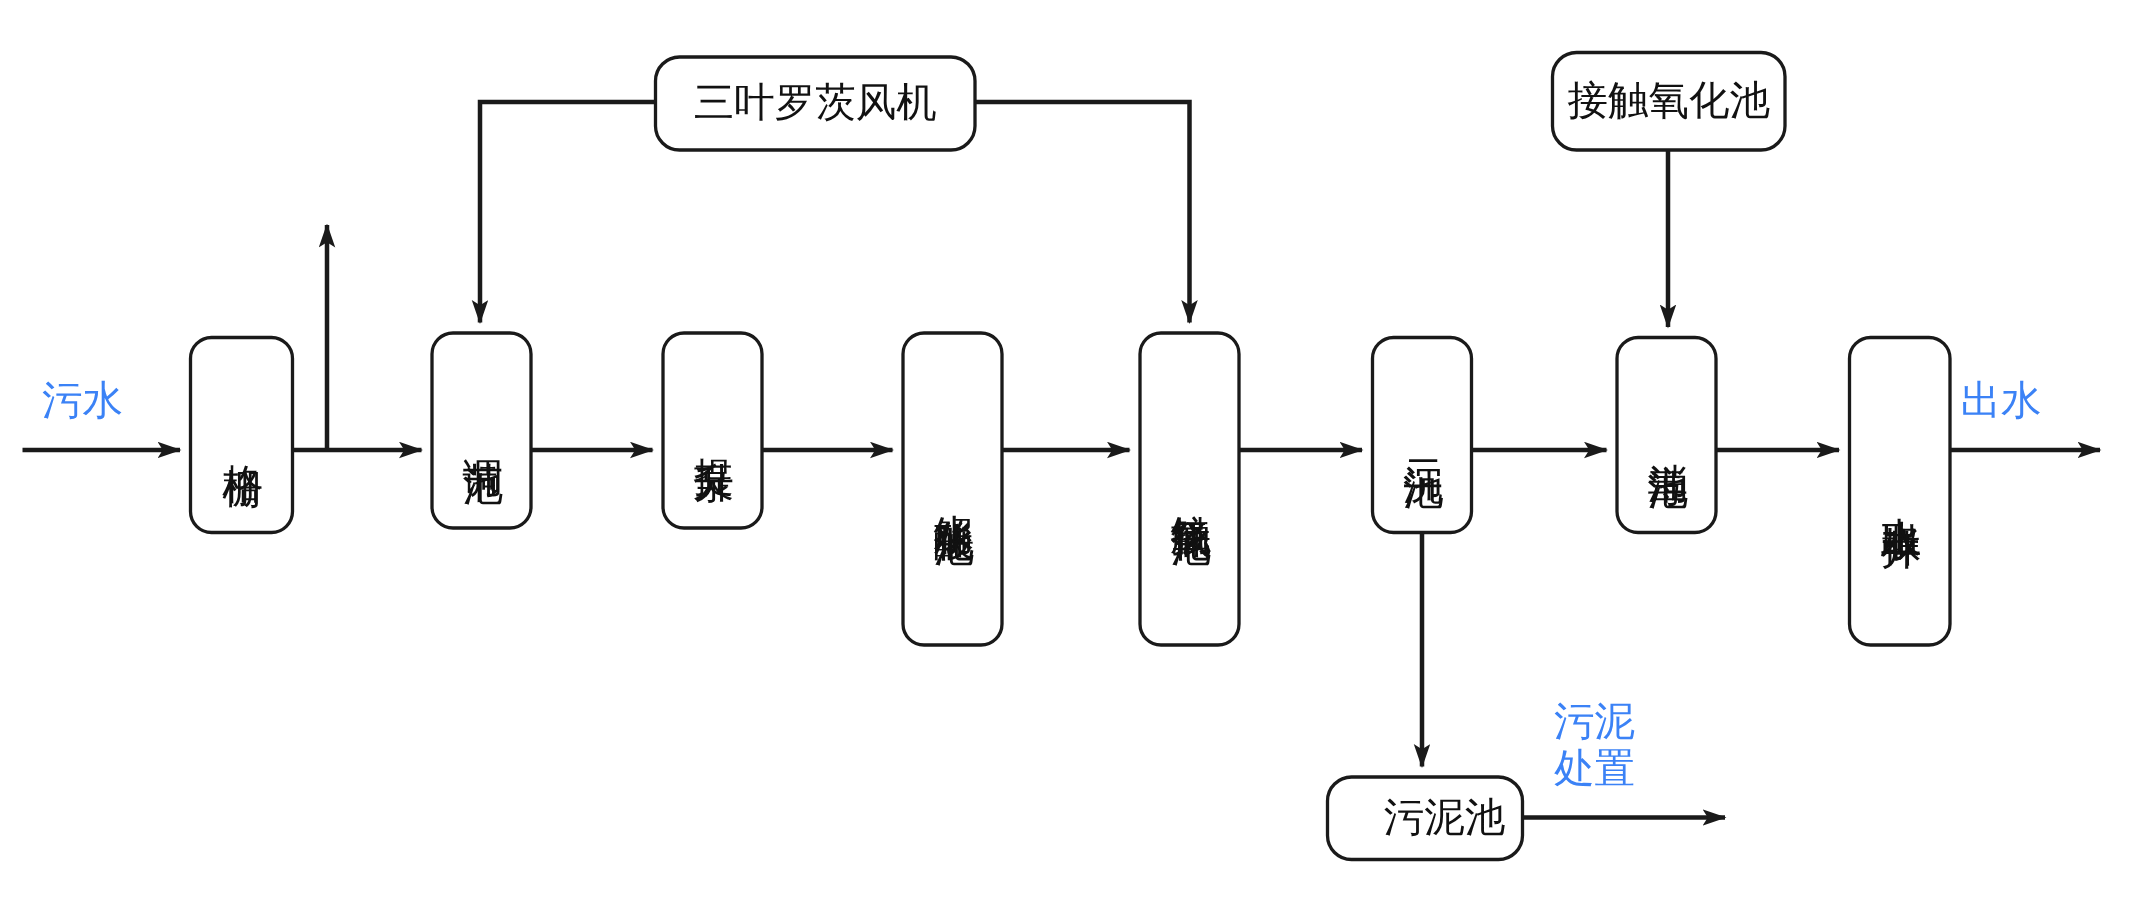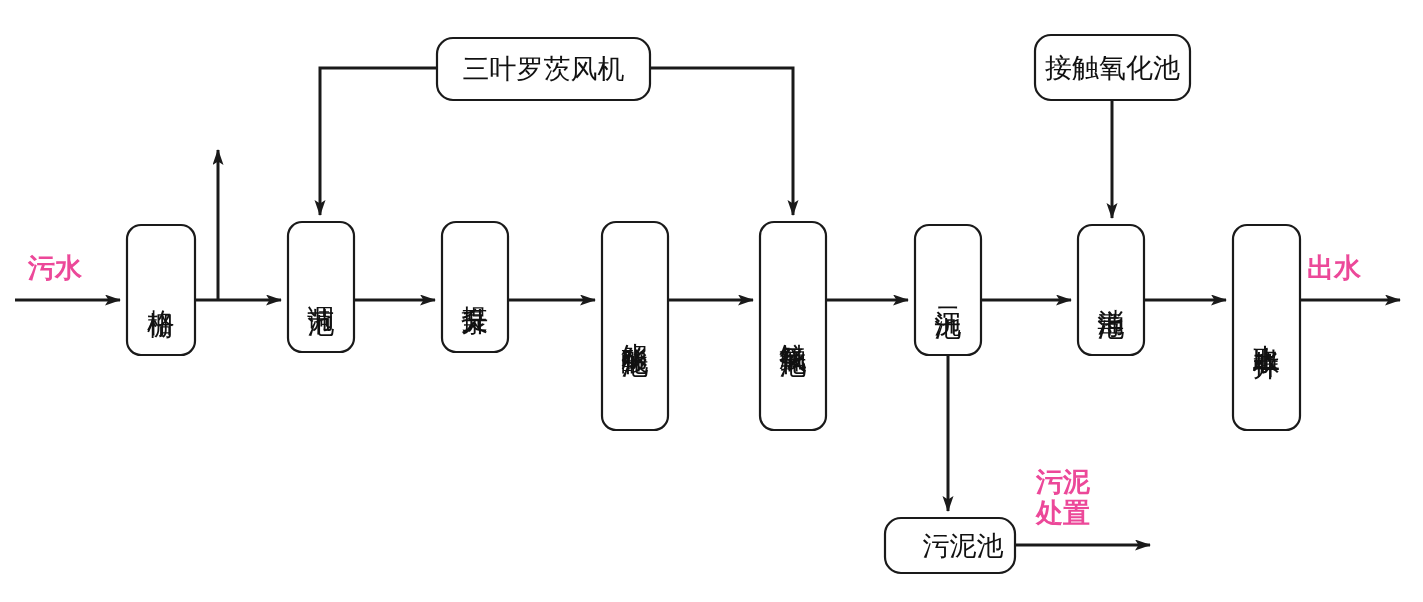--- a/index.html
+++ b/index.html
@@ -8,22 +8,22 @@
   #stage{position:relative;width:1423px;height:602px;background:#fff;}
   svg#flow{position:absolute;top:0;left:0;width:1423px;height:602px;}
   .node-rect{fill:#ffffff;stroke:#1a1a1a;stroke-width:2.2;}
   .edge{stroke:#1a1a1a;stroke-width:3;fill:none;}
   .nlabel{position:absolute;display:flex;align-items:center;justify-content:center;
           color:#111;font-size:27px;line-height:1.02;text-align:center;
           font-family:"DejaVu Sans","Liberation Sans",sans-serif;
           letter-spacing:0px;pointer-events:none;}
   .vert{writing-mode:vertical-rl;text-orientation:upright;letter-spacing:2px;}
   .horiz{flex-direction:row;}
-  .flabel{position:absolute;color:#ec4899;font-size:27px;line-height:1.15;
-          font-family:"DejaVu Sans","Liberation Sans",sans-serif;text-align:center;font-weight:bold;}
+  .flabel{position:absolute;color:#3b82f6;font-size:27px;line-height:1.15;
+          font-family:"DejaVu Sans","Liberation Sans",sans-serif;text-align:center;}
 </style>
 </head>
 <body>
 
 <div id="stage">
 
   <svg id="flow" viewBox="0 0 1423 602">
     <defs>
       <marker id="ah" markerWidth="16" markerHeight="16" refX="15" refY="5.5" orient="auto" markerUnits="userSpaceOnUse">
         <path d="M0,0 L16,5.5 L0,11 L3.5,5.5 Z" fill="#1a1a1a"></path>

